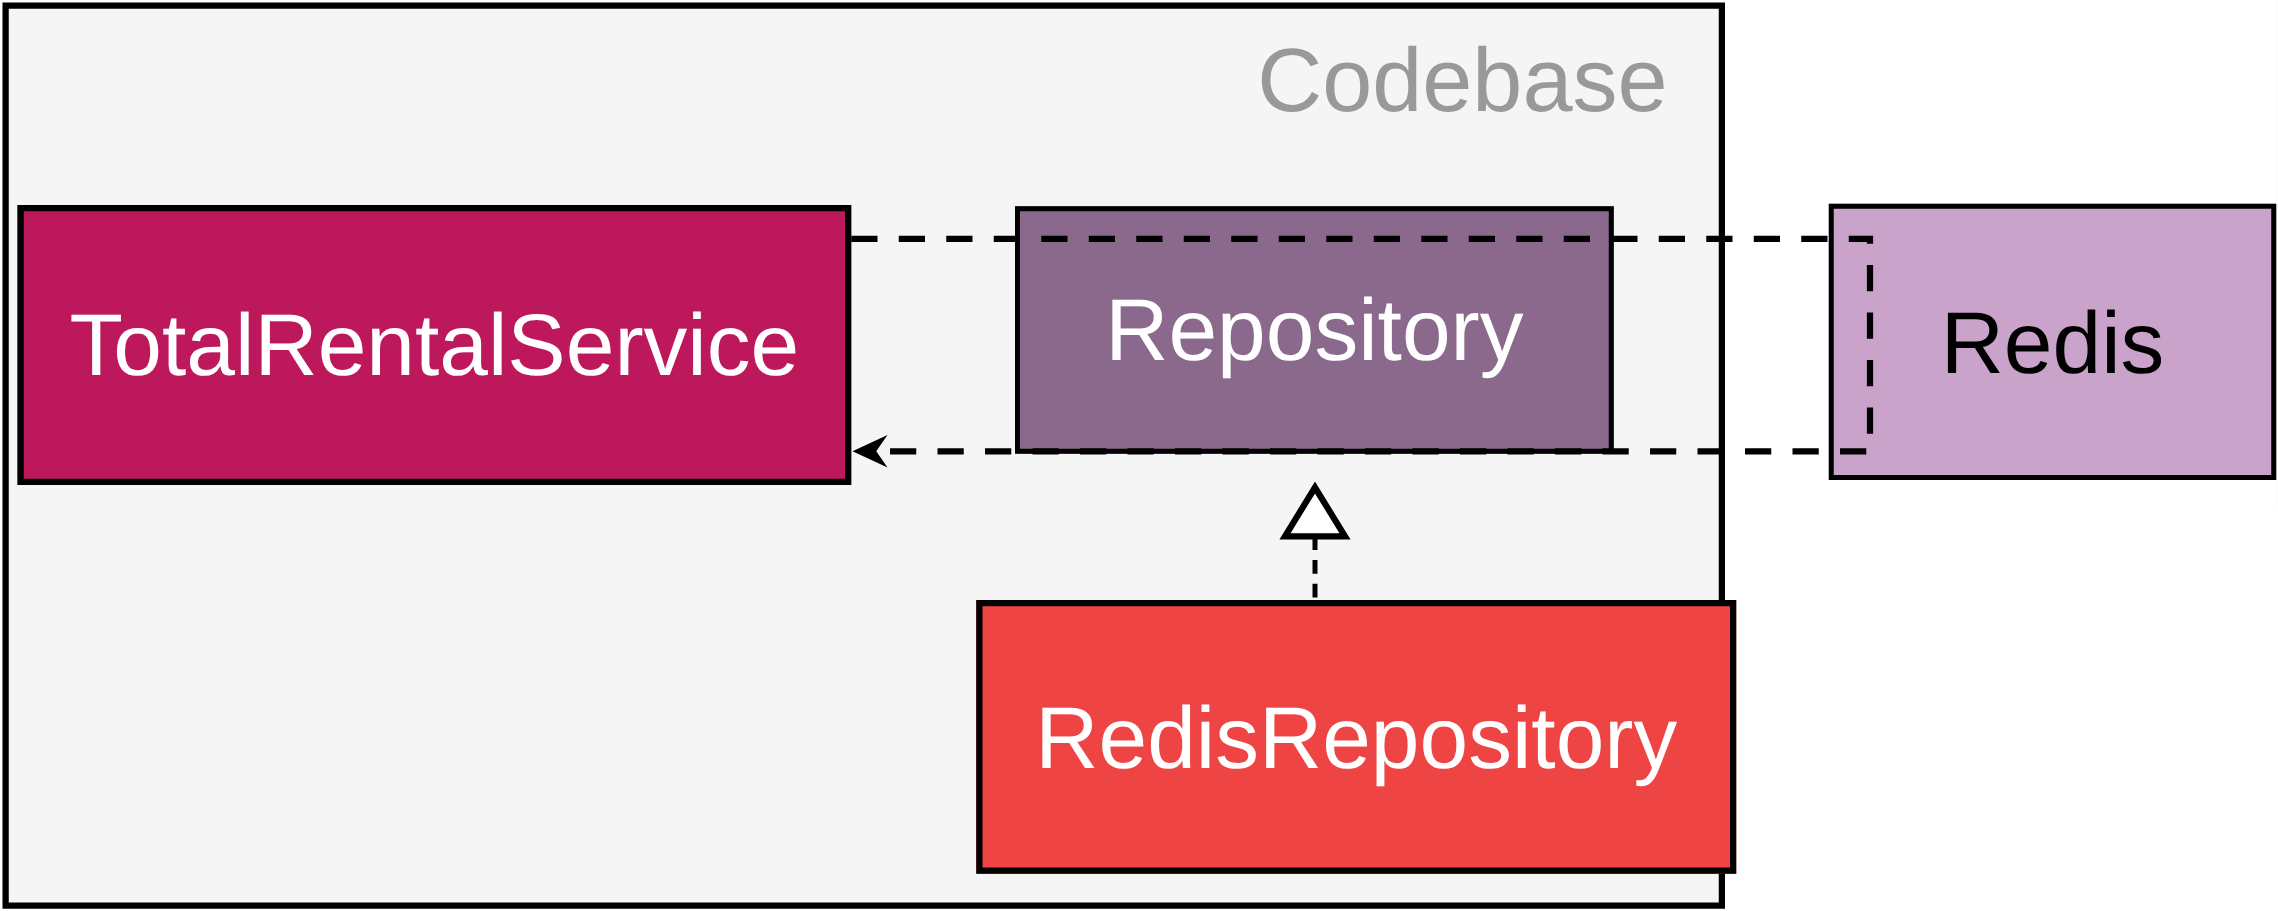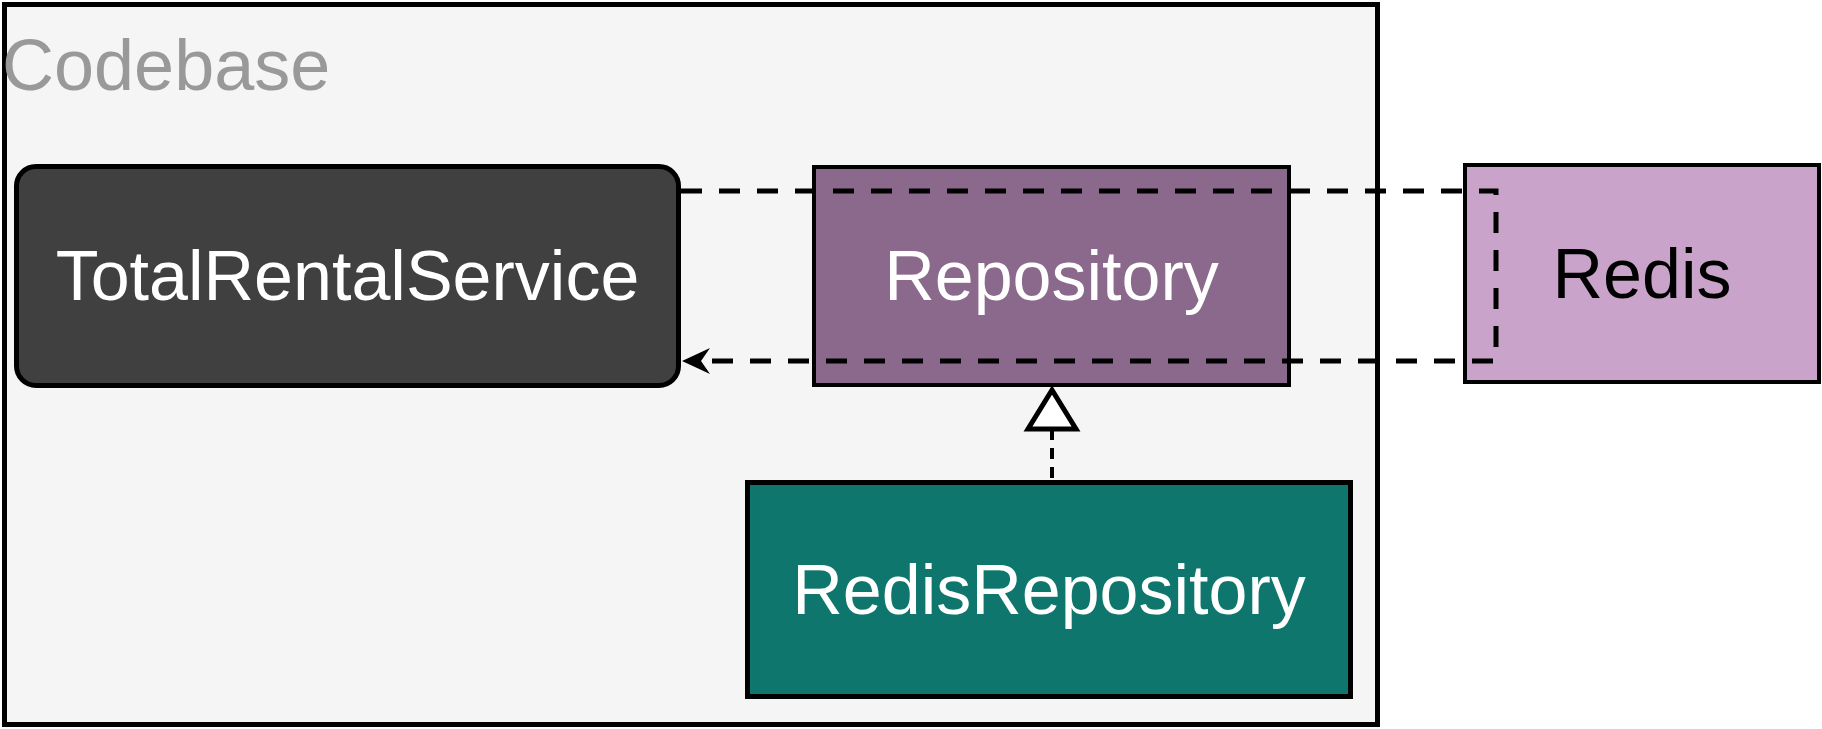--- a/index.html
+++ b/index.html
@@ -17,73 +17,73 @@
     width: 1378px; height: 725px;
     box-sizing: border-box;
     background: #f5f5f5;
     border: 5px solid #000000;
     z-index: 1;
   }
   .codebase-title {
     position: absolute;
     left: 2px; top: 24px;
     width: 1332px;
-    text-align: left;
+    text-align: right;
     font-size: 72px;
     color: #999999;
     z-index: 2;
     user-select: none;
   }
   .node {
     position: absolute;
     box-sizing: border-box;
     display: flex;
     flex-direction: column;
     align-items: center;
     justify-content: center;
     text-align: center;
     font-size: 70px;
     line-height: 80px;
     color: #ffffff;
     z-index: 3;
     white-space: nowrap;
   }
   .node-trs    { left: 14px;   top: 164px; width: 667px; height: 224px; border: 5px solid #000; }
-  .node-repo   { left: 812px;  top: 165px; width: 479px; height: 222px; border: 4px solid #000; }
+  .node-repo   { left: 812px;  top: 165px; width: 479px; height: 198px; border: 4px solid #000; }
   .node-redis  { left: 1463px; top: 163px; width: 358px; height: 221px; border: 4px solid #000; color: #000000; }
   .node-rrepo  { left: 745px;  top: 480px; width: 608px; height: 219px; border: 5px solid #000; }
   .overlay {
     position: absolute;
     left: 0; top: 0;
     width: 1822px; height: 729px;
     z-index: 10;
     pointer-events: none;
   }
 </style>
 </head>
 <body>
 
 <div class="canvas">
 
   <div class="codebase"></div>
   <div class="codebase-title">Codebase</div>
 
-  <div class="node node-trs" style="background: #404040; border-radius: 22px;">
+  <div class="node node-trs" style="background: #be185d;">
     <span>TotalRentalService</span>
   </div>
 
   <div class="node node-repo" style="background: rgb(139, 105, 141);">
     <span>Repository</span>
   </div>
 
   <div class="node node-redis" style="background: rgb(201, 163, 201); align-items: center;">
     <span>Redis</span>
   </div>
 
-  <div class="node node-rrepo" style="background: #0f766e;">
+  <div class="node node-rrepo" style="background: #ef4444; margin-left: 36px;">
     <span>RedisRepository</span>
   </div>
 
   <svg class="overlay" viewBox="0 0 1822 729" xmlns="http://www.w3.org/2000/svg">
 
     <path d="M 681 191 L 1496 191 L 1496 361 L 710 361" fill="none" stroke="#000000" stroke-width="5" stroke-dasharray="21 17"></path>
     <polygon points="682,361 710,348 701,361 710,374" fill="#000000"></polygon>
 
     <line x1="1052" y1="478" x2="1052" y2="431" stroke="#000000" stroke-width="4" stroke-dasharray="11 8"></line>
     <polygon points="1052,390 1028,429 1076,429" fill="#ffffff" stroke="#000000" stroke-width="5" stroke-linejoin="miter"></polygon>

